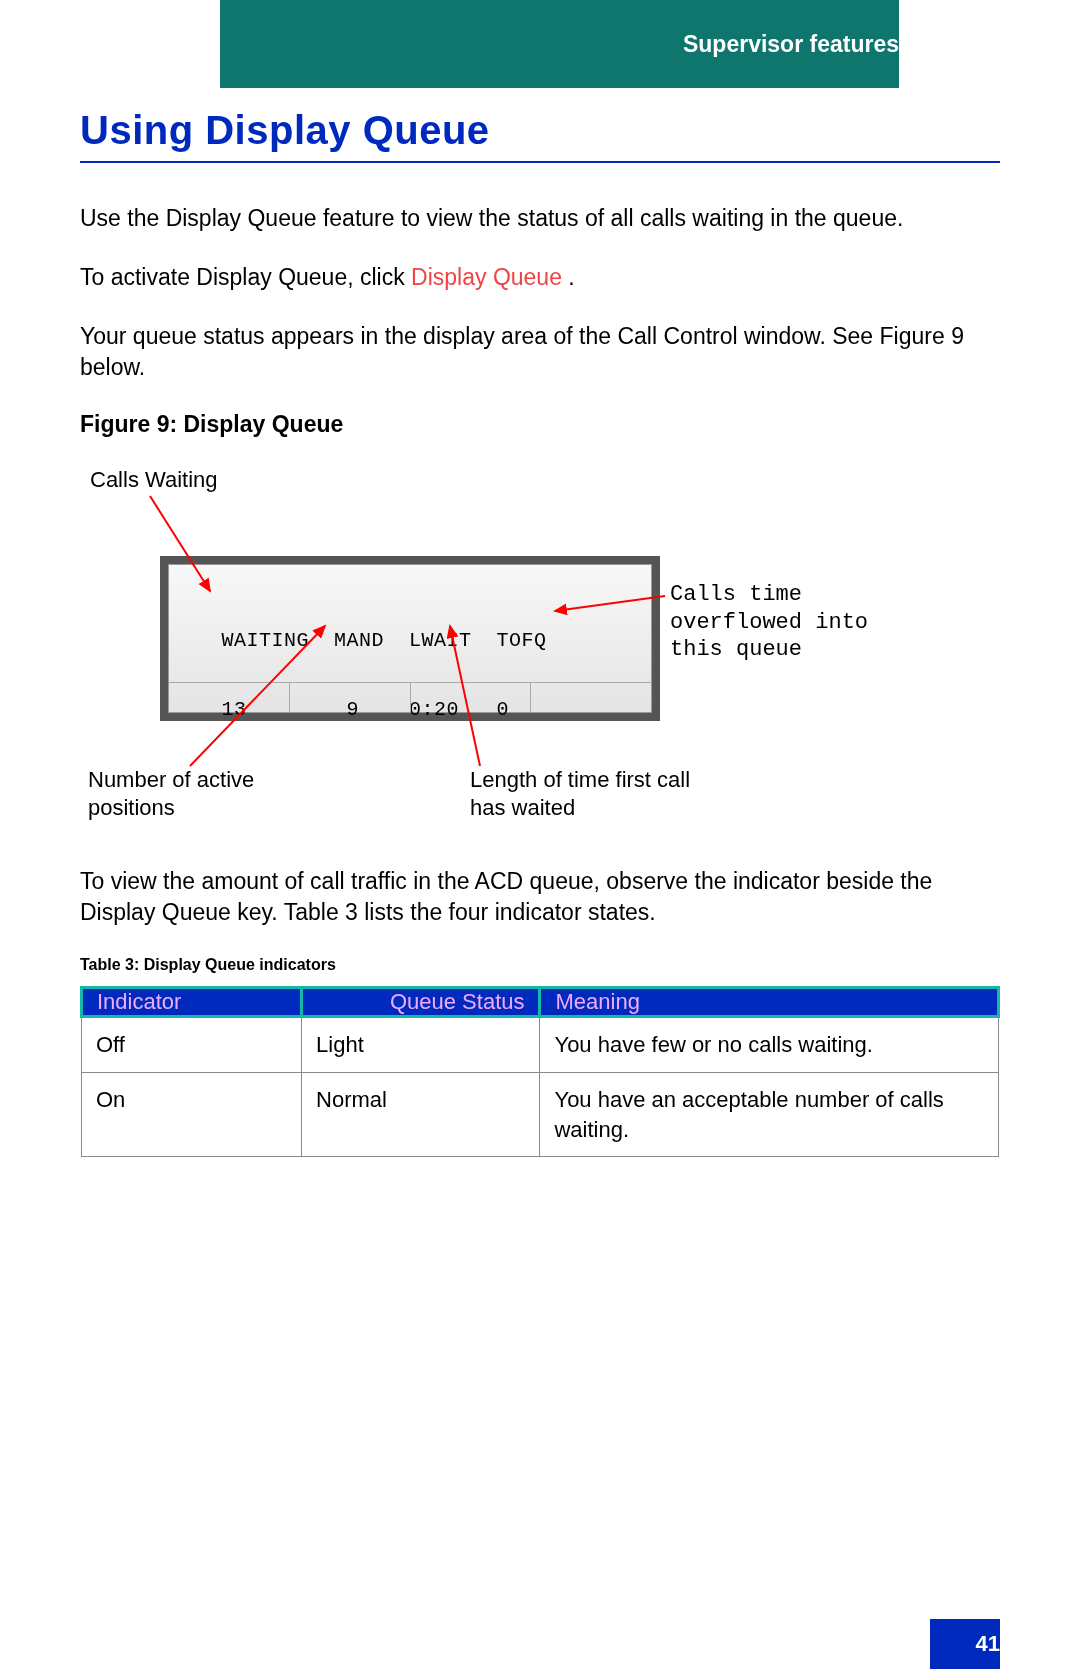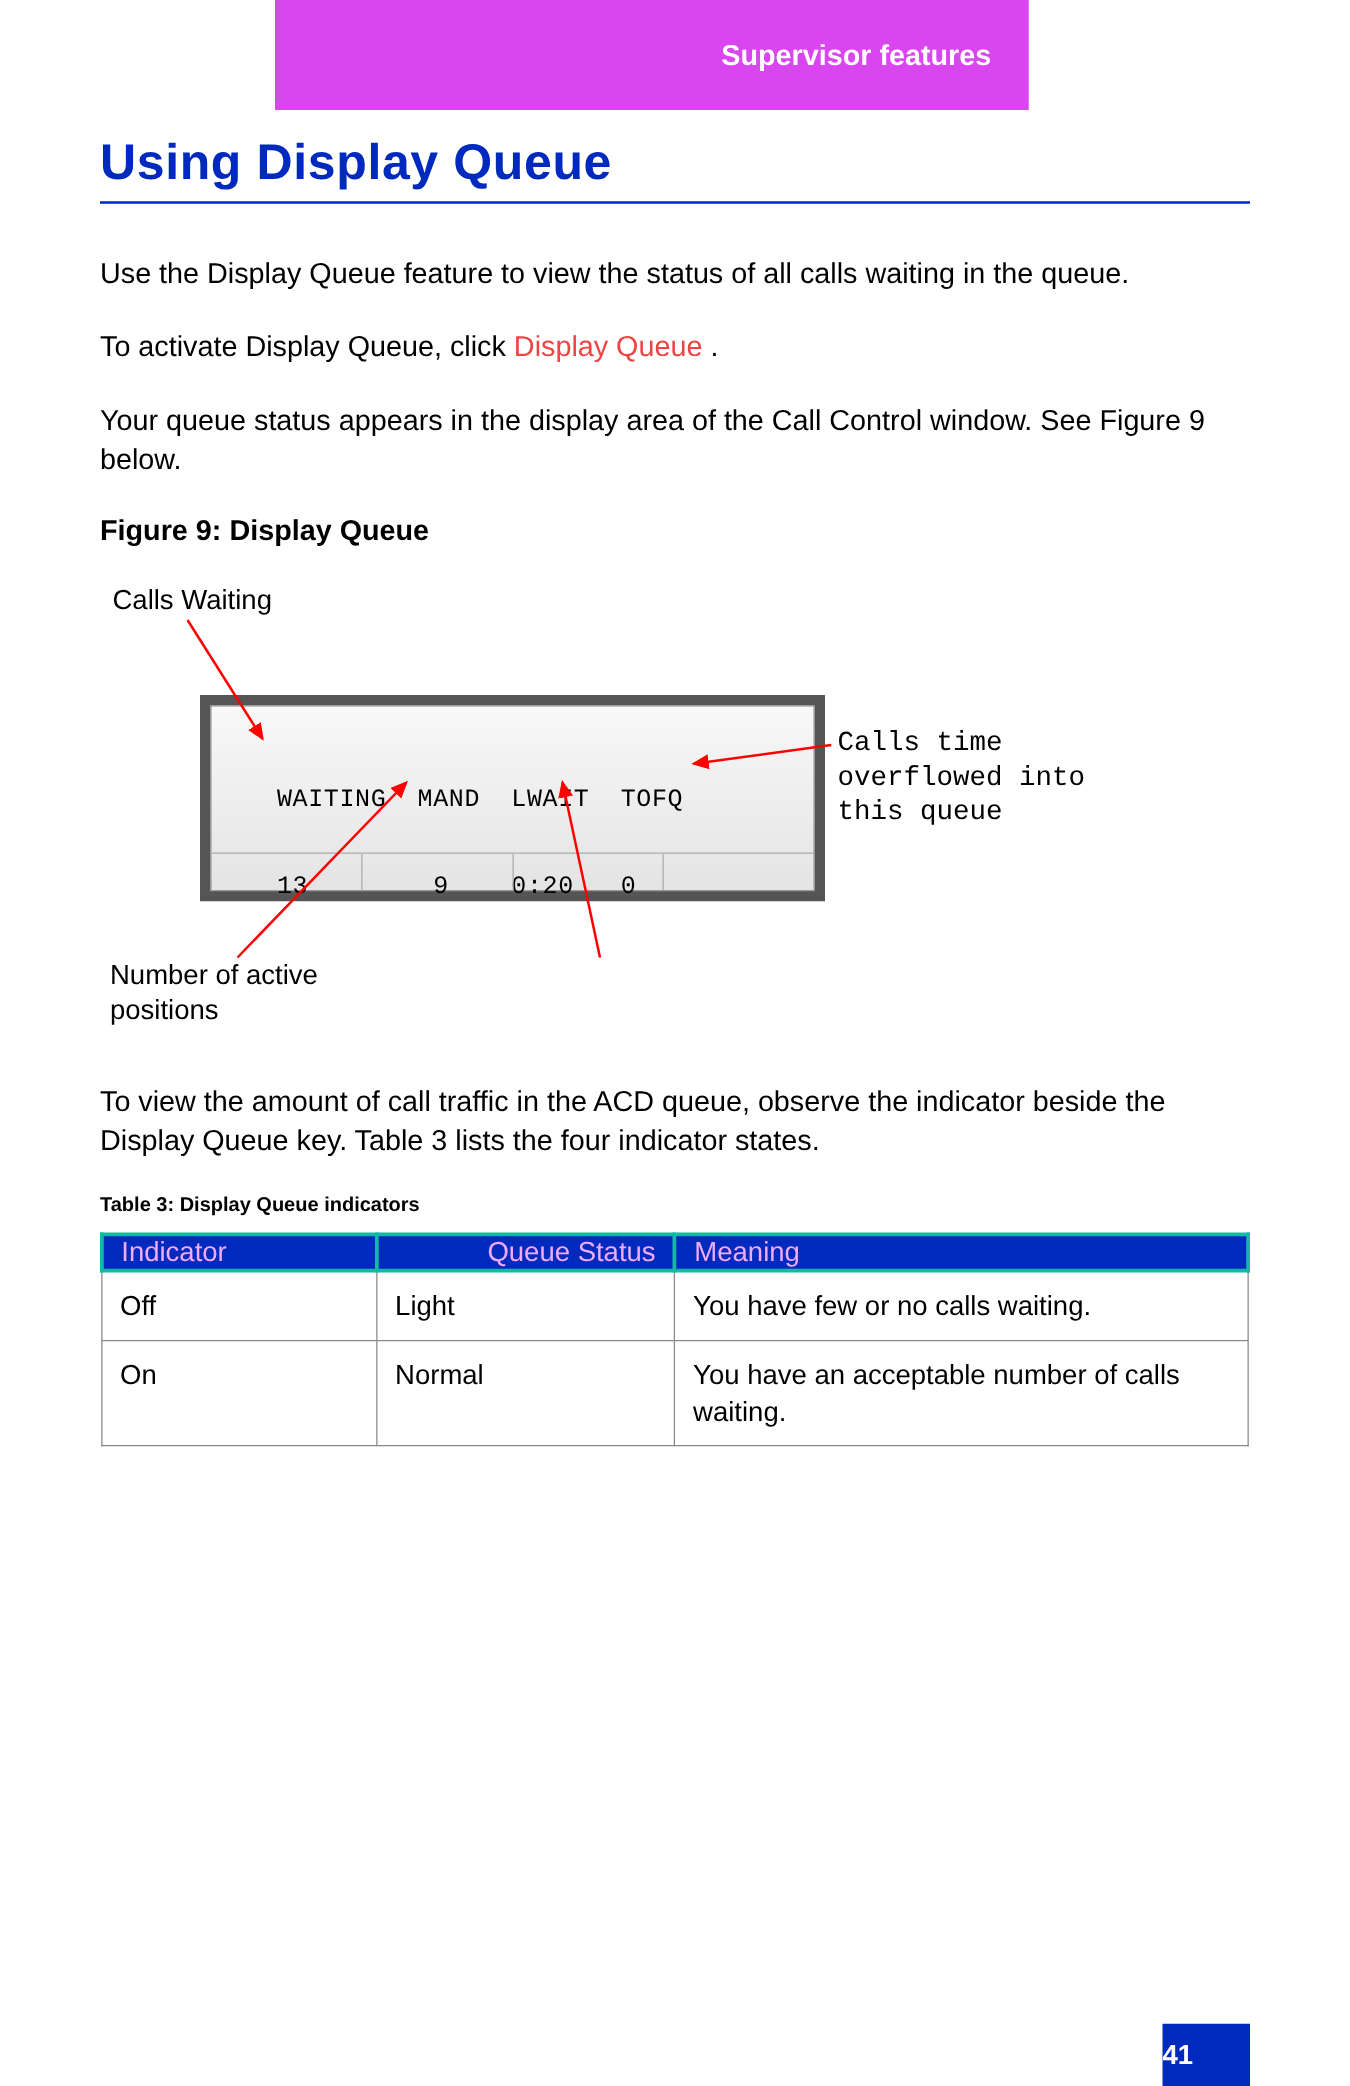--- a/index.html
+++ b/index.html
@@ -8,27 +8,26 @@
     height: 1669px;
     background: #fff;
     font-family: Arial, Helvetica, sans-serif;
     position: relative;
     color: #000;
   }
   .header-bar {
     position: absolute;
     top: 0;
     left: 220px;
-    width: 603px;
+    width: 679px;
     height: 88px;
-    background: #d946ef;
+    background: #0f766e;
     display: flex;
     align-items: center;
     justify-content: flex-end;
-    padding-right: 30px;
   }
   .header-text {
     color: #fff;
     font-weight: bold;
     font-size: 23px;
   }
   .content {
     position: absolute;
     top: 108px;
     left: 80px;
@@ -147,21 +146,21 @@
   .col3 { width: 50%; }
   .page-num-box {
     position: absolute;
     bottom: 0;
     right: 80px;
     width: 70px;
     height: 50px;
     background: #0029bd;
     display: flex;
     align-items: center;
-    justify-content: flex-start;
+    justify-content: flex-end;
     color: #fff;
     font-weight: bold;
     font-size: 22px;
   }
 </style>
 </head>
 <body>
 
 <div class="header-bar">
   <span class="header-text">Supervisor features</span>
@@ -193,20 +192,21 @@
           <div></div>
           <div></div>
           <div></div>
           <div></div>
         </div>
       </div>
     </div>
 
     <div class="callout" style="left:590px; top:115px; width:260px;font-family:Liberation Mono, monospace;">Calls time overflowed into this queue</div>
     <div class="callout" style="left:8px; top:300px; width:200px;">Number of active positions</div>
+    <div class="callout" style="left:390px; top:300px; width:230px;">Length of time first call has waited</div>
 
     <svg class="arrows">
       <defs>
         <marker id="ah" markerWidth="8" markerHeight="8" refX="6" refY="3" orient="auto">
           <path d="M0,0 L7,3 L0,6 Z" fill="red"></path>
         </marker>
       </defs>
       <line x1="70" y1="30" x2="130" y2="125" stroke="red" stroke-width="2" marker-end="url(#ah)"></line>
       <line x1="585" y1="130" x2="475" y2="145" stroke="red" stroke-width="2" marker-end="url(#ah)"></line>
       <line x1="110" y1="300" x2="245" y2="160" stroke="red" stroke-width="2" marker-end="url(#ah)"></line>

